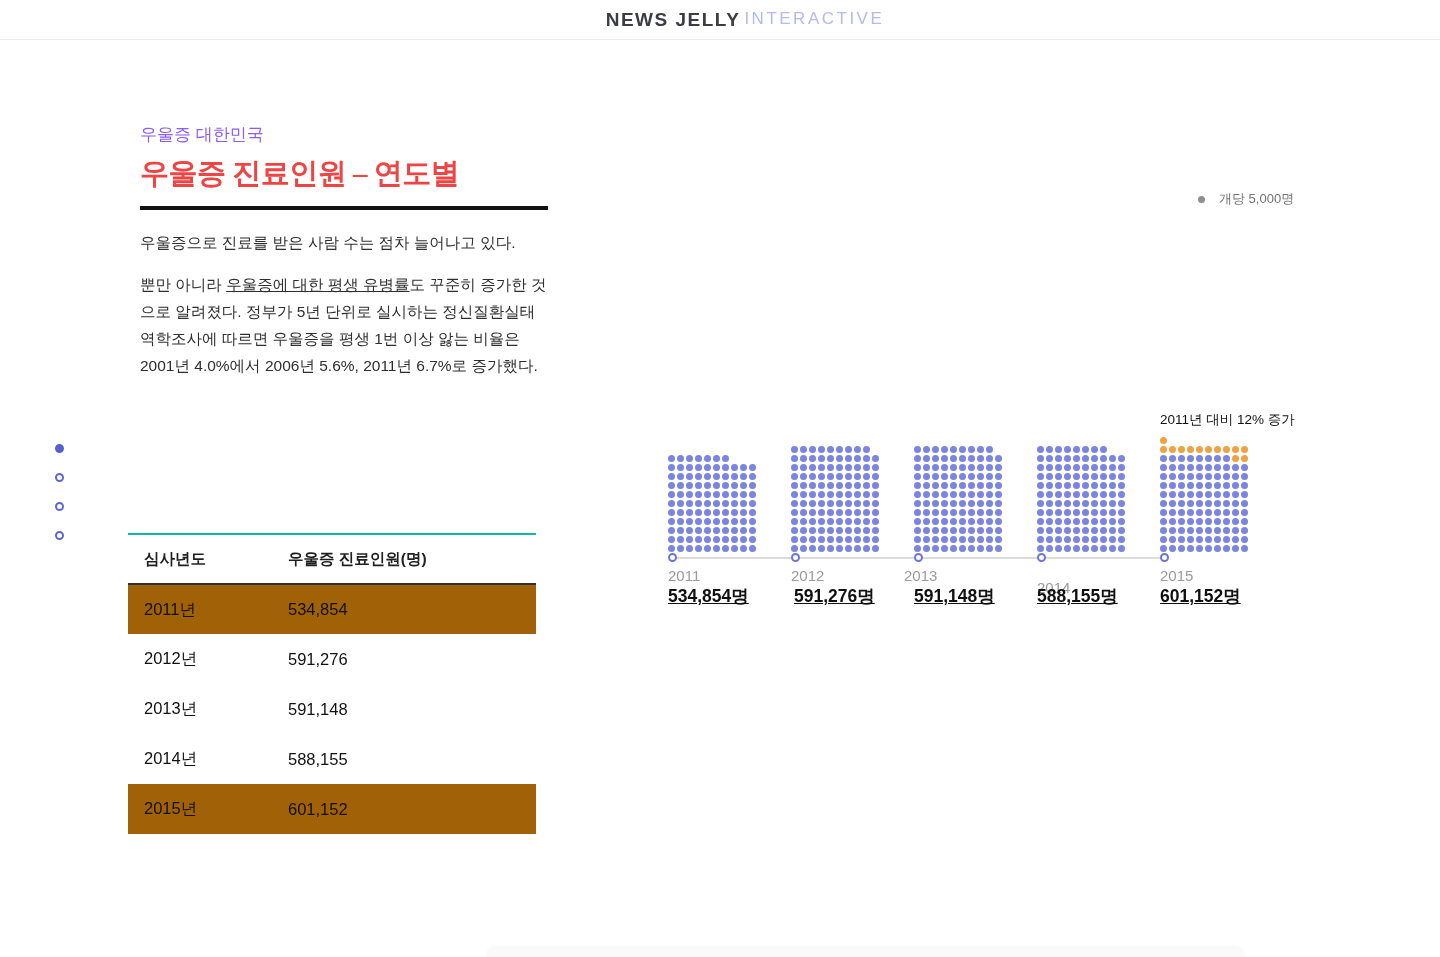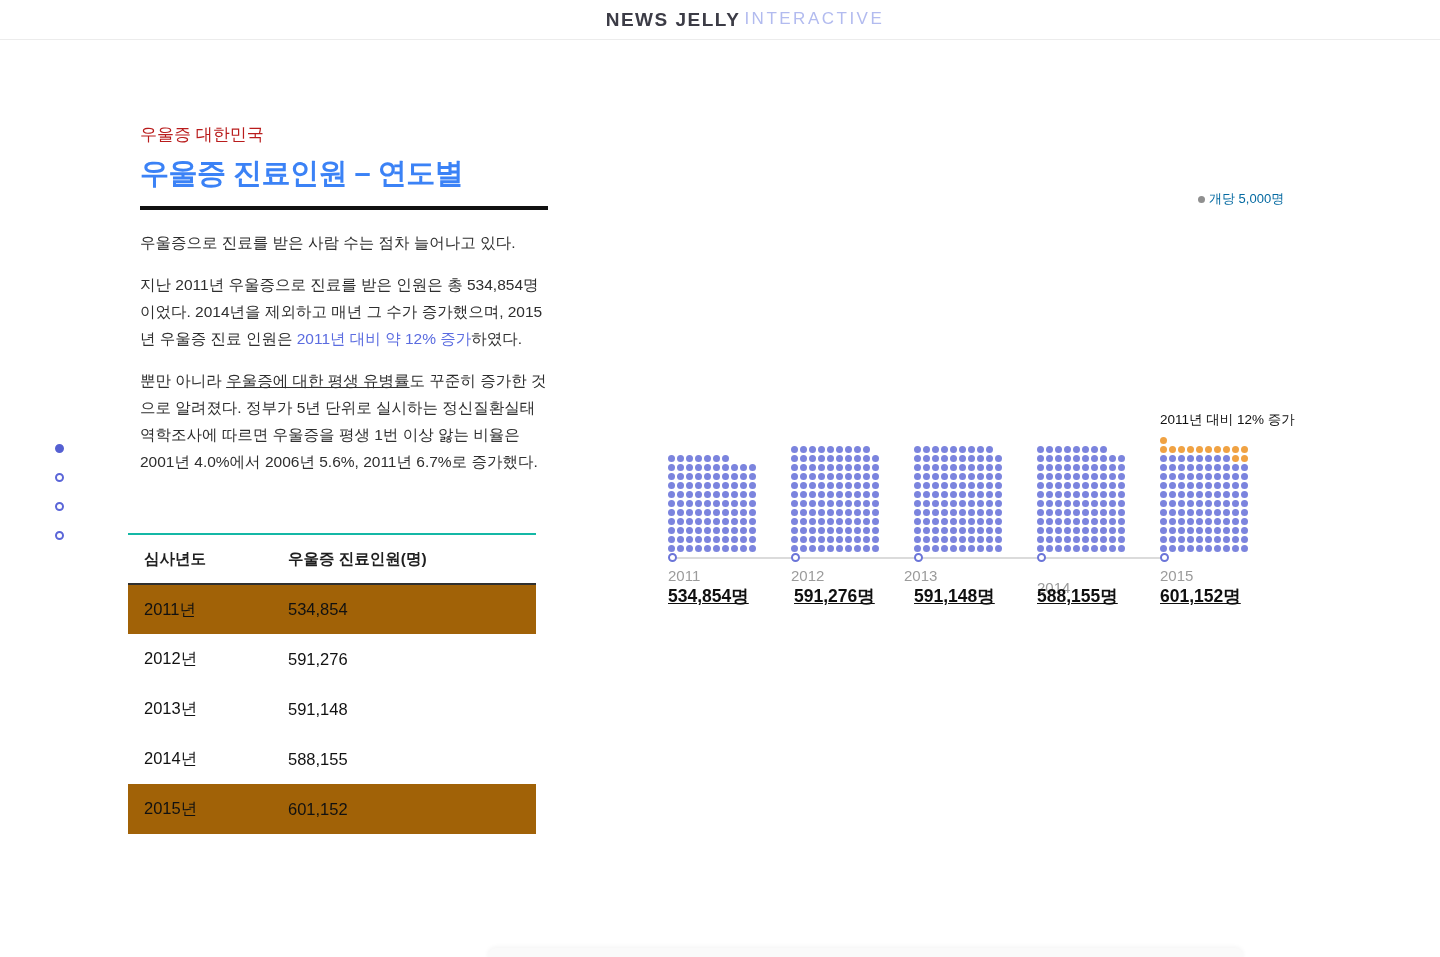--- a/index.html
+++ b/index.html
@@ -12,42 +12,42 @@
   .brand { display:flex; align-items:flex-start; gap:4px; margin-left:50px; }
   .brand-primary { font-size:19px; font-weight:700; letter-spacing:1.5px; color:#3c3c46; }
   .brand-secondary { font-size:17px; font-weight:400; letter-spacing:2.5px; color:#b2bbef; }
 
   
   .side-nav { position:absolute; left:55px; top:444px; display:flex; flex-direction:column; gap:20px; }
   .nav-dot { width:9px; height:9px; border-radius:50%; border:2.5px solid #5b66d8; background:#fff; cursor:pointer; }
   .nav-dot.active { background:#5560d2; border-color:#5560d2; }
 
   
-  .kicker { position:absolute; left:140px; top:123px; font-size:17px; color:#b91c1c; }
+  .kicker { position:absolute; left:140px; top:123px; font-size:17px; color:#8b5cf6; }
   .page-title { position:absolute; left:140px; top:156px; font-size:29px; line-height:34px;
-    font-weight:700; color:#3b82f6; letter-spacing:-0.5px; }
+    font-weight:700; color:#ef4444; letter-spacing:-0.5px;font-family:Liberation Serif, serif; }
   .title-rule { position:absolute; left:140px; top:206px; width:408px; height:4px; background:#111; }
 
   .paragraphs { position:absolute; left:140px; top:229px; width:410px; }
   .para { font-size:15.5px; line-height:27px; color:#2e2e2e; margin-bottom:15px; }
   .accent { color:#5b6ce0; }
   .underlined { text-decoration:underline; }
 
   
   .data-table { position:absolute; left:128px; top:533px; width:408px;
     border-collapse:collapse; border-top:2px solid #14b8a6; }
   .data-table thead th { height:50px; text-align:left; vertical-align:middle;
     font-size:15.5px; font-weight:700; color:#1f1f1f; border-bottom:2px solid #2f2f2f; }
   .data-table td { height:50px; vertical-align:middle; font-size:16.5px; color:#111; }
   .col-year { width:160px; padding-left:16px; }
   tr.hl { background:#a16207; }
 
   
-  .legend { position:absolute; left:1198px; top:190px; display:flex; align-items:center; gap:4px;
-    font-size:13px; color:#0369a1; }
+  .legend { position:absolute; left:1198px; top:190px; display:flex; align-items:center; gap:14px;
+    font-size:13px; color:#737373; }
   .legend-dot { width:7px; height:7px; border-radius:50%; background:#8f8f8f; display:inline-block; }
 
   .chart { position:absolute; left:668px; top:410px; width:600px; height:210px; }
   .annotation { position:absolute; left:492px; top:1px; font-size:13.5px; font-weight:400;
     color:#101010; white-space:nowrap; }
   .waffle-area { position:absolute; left:0; top:27px; width:600px; height:115px; }
   .waffle-group { position:absolute; top:0; height:115px; width:88px;
     display:flex; flex-direction:column; justify-content:flex-end; gap:2px; }
   .dot-row { display:flex; gap:2px; }
   .dot { width:7px; height:7px; border-radius:50%; background:#7b84de; flex:0 0 auto; }
@@ -79,21 +79,20 @@
     <span class="nav-dot"></span>
     <span class="nav-dot"></span>
   </nav>
 
 <div class="kicker">우울증 대한민국</div>
 <h1 class="page-title">우울증 진료인원 – 연도별</h1>
 <div class="title-rule"></div>
 
 <div class="paragraphs" id="paragraphs">
     <p class="para"><span>우울증으로 진료를 받은 사람 수는 점차 늘어나고 있다.</span></p>
-    <p class="para"><span>지난 2011년 우울증으로 진료를 받은 인원은 총 534,854명이었다. 2014년을 제외하고 매년 그 수가 증가했으며, 2015년 우울증 진료 인원은 </span><span class="accent">2011년 대비 약 12% 증가</span><span>하였다.</span></p>
     <p class="para"><span>뿐만 아니라 </span><span class="underlined">우울증에 대한 평생 유병률</span><span>도 꾸준히 증가한 것으로 알려졌다. 정부가 5년 단위로 실시하는 정신질환실태 역학조사에 따르면 우울증을 평생 1번 이상 앓는 비율은 2001년 4.0%에서 2006년 5.6%, 2011년 6.7%로 증가했다.</span></p>
   </div>
 
 <table class="data-table">
   <thead>
     <tr>
       <th class="col-year">심사년도</th>
       <th>우울증 진료인원(명)</th>
     </tr>
   </thead>

